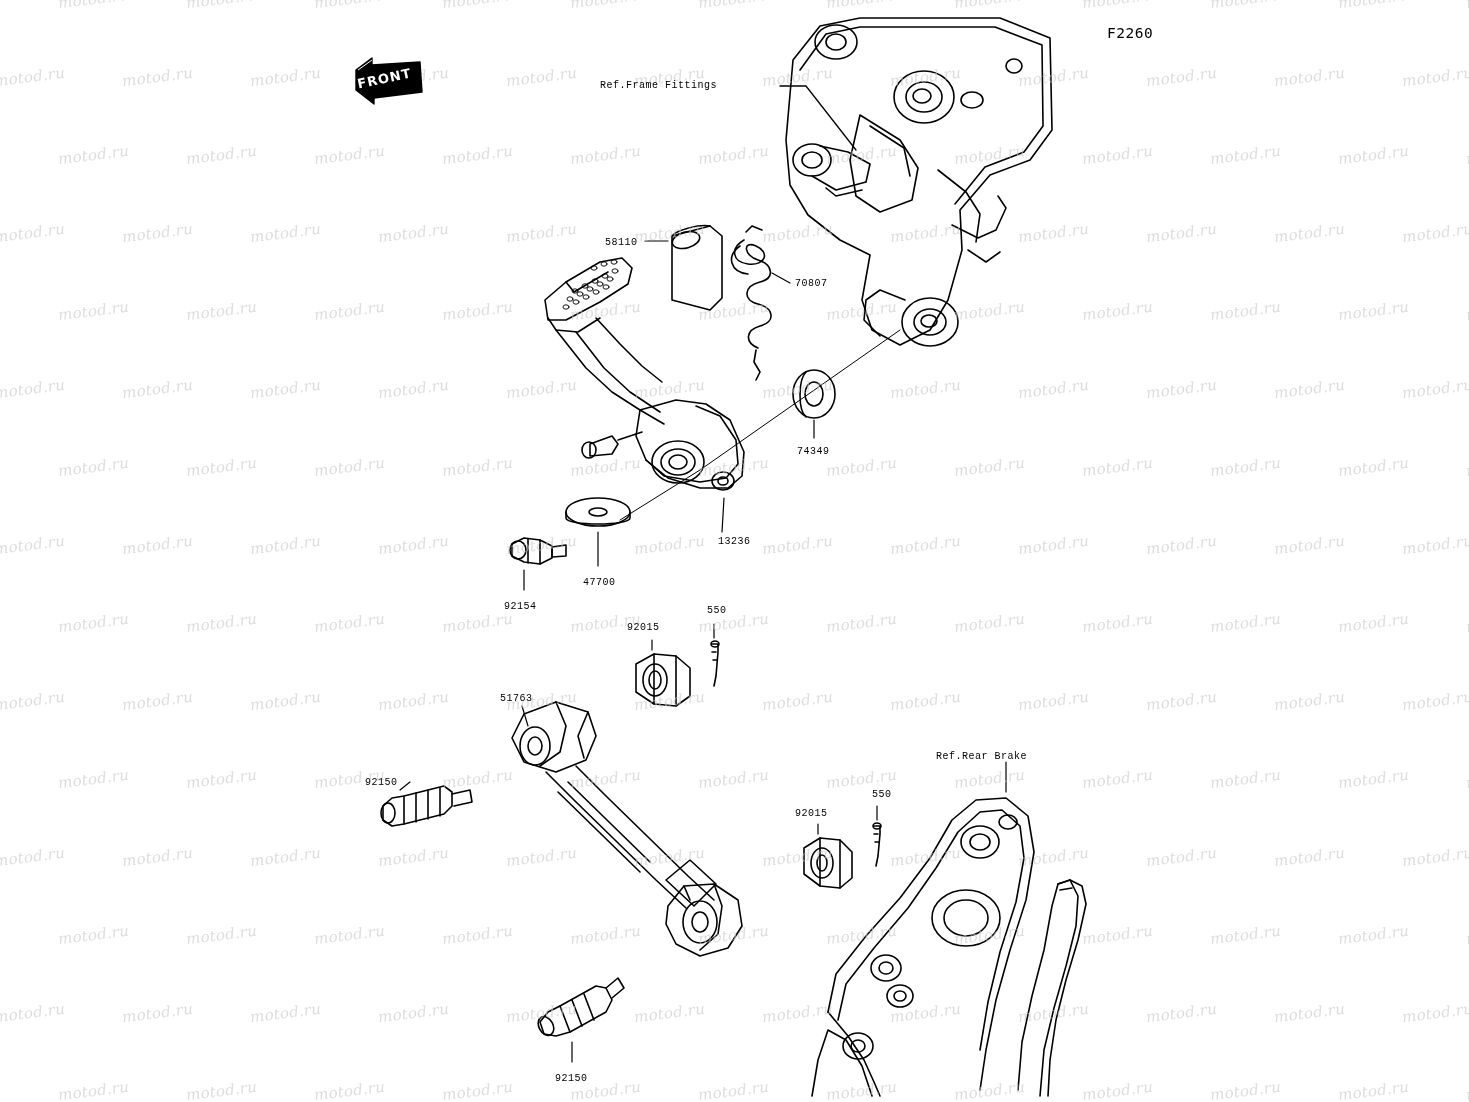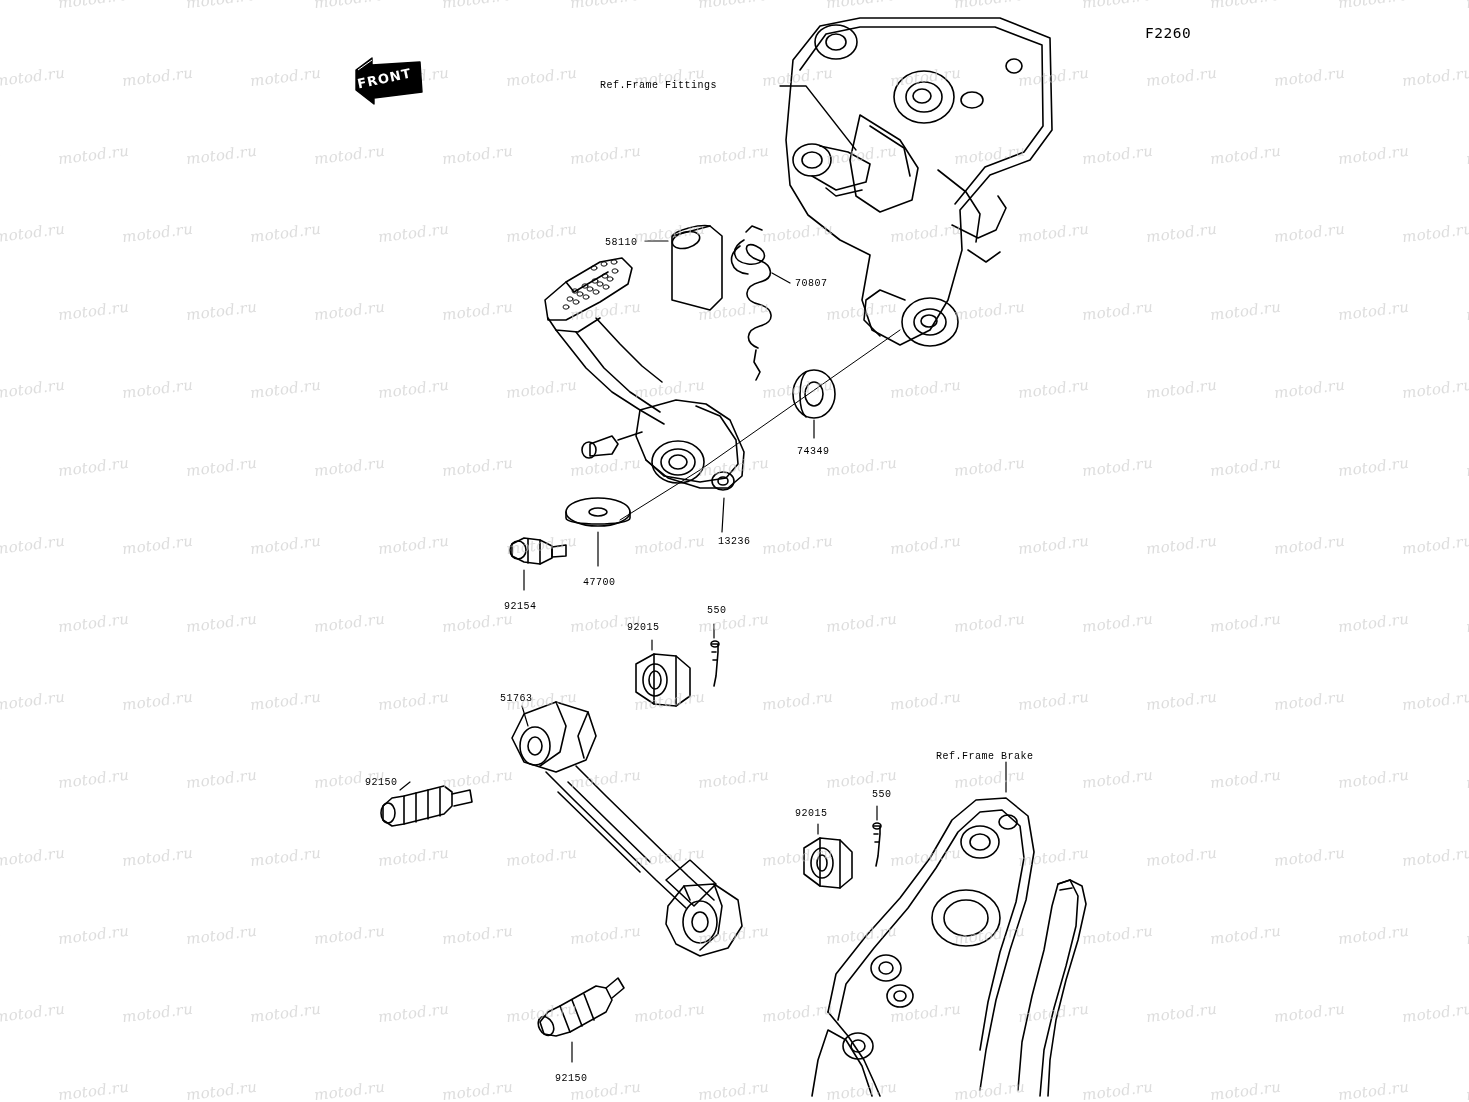--- a/index.html
+++ b/index.html
@@ -517,25 +517,25 @@
   <div id="front-badge">
     <svg viewBox="0 0 78 56" width="78" height="56" xmlns="http://www.w3.org/2000/svg">
       <path d="M6,18 L22,6 L22,13 L70,10 L72,40 L24,46 L24,52 L6,38 Z" fill="#000000" stroke="#000000" stroke-width="1.4" stroke-linejoin="round"></path>
       <path d="M8,18 L22,8" fill="none" stroke="#ffffff" stroke-width="1"></path>
     </svg>
     <div class="txt">FRONT</div>
   </div>
 
   <div id="labels">
 
-    <div class="diagram-code" style="left:1145px; top:25px;">F2260</div>
+    <div class="diagram-code" style="left:1107px; top:25px;">F2260</div>
 
     <div class="lbl" style="left:600px; top:80px;">Ref.Frame Fittings</div>
 
-    <div class="lbl" style="left:936px; top:751px;">Ref.Frame Brake</div>
+    <div class="lbl" style="left:936px; top:751px;">Ref.Rear Brake</div>
 
     <div class="lbl" style="left:605px; top:237px;">58110</div>
     <div class="lbl" style="left:795px; top:278px;">70807</div>
     <div class="lbl" style="left:797px; top:446px;">74349</div>
     <div class="lbl" style="left:718px; top:536px;">13236</div>
     <div class="lbl" style="left:583px; top:577px;">47700</div>
     <div class="lbl" style="left:504px; top:601px;">92154</div>
     <div class="lbl" style="left:627px; top:622px;">92015</div>
     <div class="lbl" style="left:707px; top:605px;">550</div>
     <div class="lbl" style="left:500px; top:693px;">51763</div>

